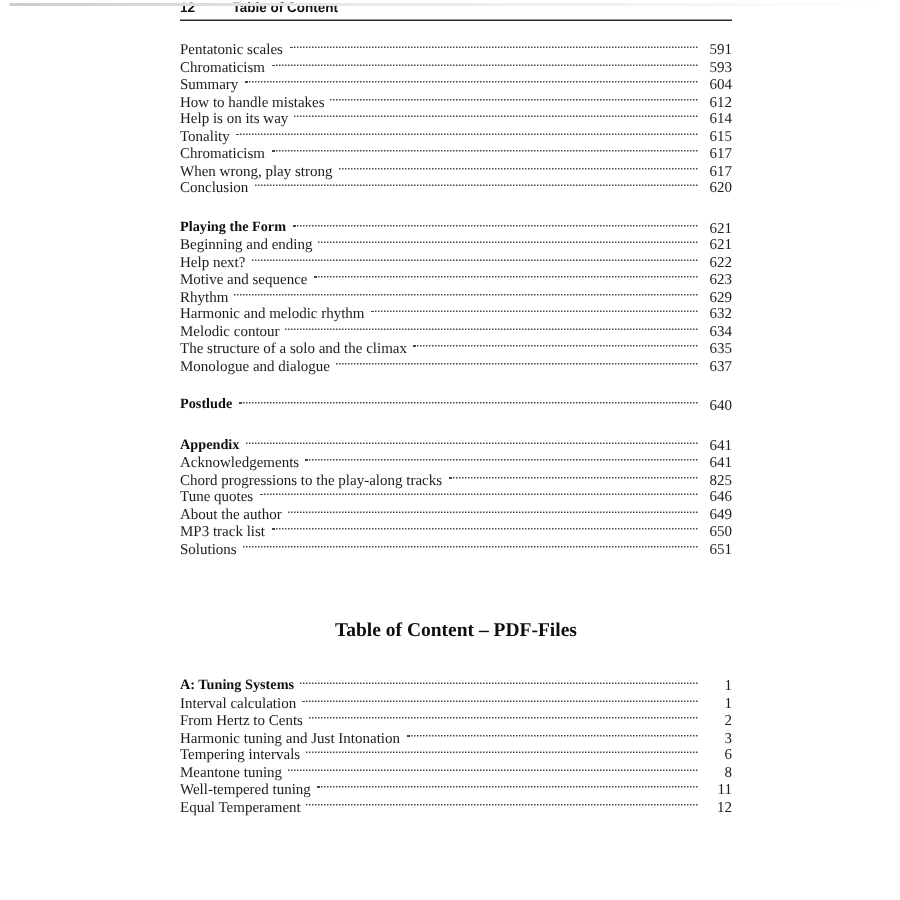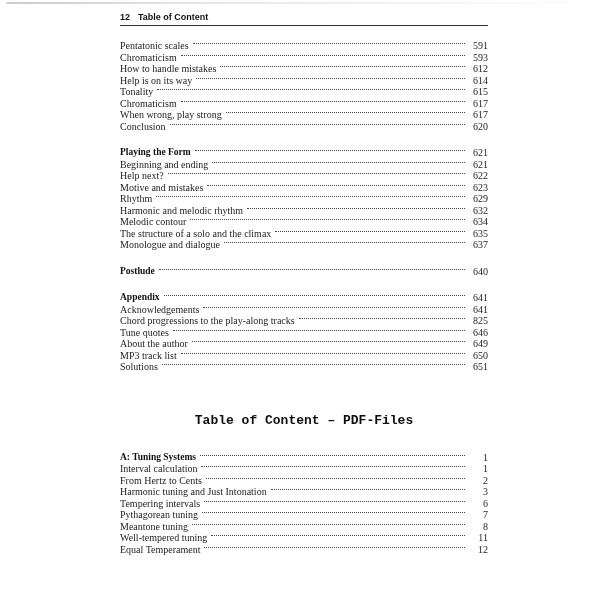--- a/index.html
+++ b/index.html
@@ -16,28 +16,28 @@
     overflow: hidden;
   }
   .page-edge {
     position: absolute; top: 2px; left: 6px; right: 6px; height: 2px;
     background: linear-gradient(to right, #cccccc, #e7e7e7 35%, #f4f4f4 75%, #ffffff);
     border-radius: 2px;
   }
   .content {
     margin-left: 120px;
     width: 368px;
-    padding-top: 12px;
+    padding-top: 0;
   }
   .page-header {
     display: flex; align-items: baseline;
     font-family: "Liberation Sans", sans-serif;
     font-weight: bold; font-size: 9px; color: #111;
   }
-  .header-title { margin-left: 8px; }
+  .header-title { margin-left: 25px; }
   .rule { border-bottom: 1px solid #2e2e2e; margin-top: 3px; }
   .toc { margin-top: 14px; }
   .toc-row {
     display: flex; align-items: center;
     font-size: 10px; line-height: 11.5px;
   }
   .toc-row.gap { margin-top: 15px; }
   .toc-row.bold .toc-label {
     font-family: Liberation Serif, serif;
     font-weight: bold; font-size: 9.5px; color: #101010;
@@ -45,21 +45,21 @@
   .toc-label { white-space: nowrap; }
   .toc-dots {
     flex: 1 1 auto;
     border-bottom: 1.2px dotted #474747;
     margin: 0 3px 0 4px;
     position: relative; top: -2px;
     min-width: 8px;
   }
   .toc-page { min-width: 20px; text-align: right; white-space: nowrap; }
   .pdf-heading {
-    font-family: Liberation Mono, monospace;
+    font-family: Liberation Serif, serif;
     font-weight: bold; font-size: 13px; color: #0e0e0e;
     text-align: center;
     margin-top: 40px;
   }
   #toc-pdf { margin-top: 24px; }
 </style>
 </head>
 <body>
 
 <div class="page">
@@ -77,20 +77,25 @@
           <span class="toc-label">Pentatonic scales</span>
           <span class="toc-dots"></span>
           <span class="toc-page">591</span>
         </div>
         <div class="toc-row">
           <span class="toc-label">Chromaticism</span>
           <span class="toc-dots"></span>
           <span class="toc-page">593</span>
         </div>
         <div class="toc-row">
+          <span class="toc-label">Summary</span>
+          <span class="toc-dots"></span>
+          <span class="toc-page">604</span>
+        </div>
+        <div class="toc-row">
           <span class="toc-label">How to handle mistakes</span>
           <span class="toc-dots"></span>
           <span class="toc-page">612</span>
         </div>
         <div class="toc-row">
           <span class="toc-label">Help is on its way</span>
           <span class="toc-dots"></span>
           <span class="toc-page">614</span>
         </div>
         <div class="toc-row">
@@ -122,21 +127,21 @@
           <span class="toc-label">Beginning and ending</span>
           <span class="toc-dots"></span>
           <span class="toc-page">621</span>
         </div>
         <div class="toc-row">
           <span class="toc-label">Help next?</span>
           <span class="toc-dots"></span>
           <span class="toc-page">622</span>
         </div>
         <div class="toc-row">
-          <span class="toc-label">Motive and mistakes</span>
+          <span class="toc-label">Motive and sequence</span>
           <span class="toc-dots"></span>
           <span class="toc-page">623</span>
         </div>
         <div class="toc-row">
           <span class="toc-label">Rhythm</span>
           <span class="toc-dots"></span>
           <span class="toc-page">629</span>
         </div>
         <div class="toc-row">
           <span class="toc-label">Harmonic and melodic rhythm</span>
@@ -222,25 +227,20 @@
           <span class="toc-label">Harmonic tuning and Just Intonation</span>
           <span class="toc-dots"></span>
           <span class="toc-page">3</span>
         </div>
         <div class="toc-row">
           <span class="toc-label">Tempering intervals</span>
           <span class="toc-dots"></span>
           <span class="toc-page">6</span>
         </div>
         <div class="toc-row">
-          <span class="toc-label">Pythagorean tuning</span>
-          <span class="toc-dots"></span>
-          <span class="toc-page">7</span>
-        </div>
-        <div class="toc-row">
           <span class="toc-label">Meantone tuning</span>
           <span class="toc-dots"></span>
           <span class="toc-page">8</span>
         </div>
         <div class="toc-row">
           <span class="toc-label">Well-tempered tuning</span>
           <span class="toc-dots"></span>
           <span class="toc-page">11</span>
         </div>
         <div class="toc-row">

